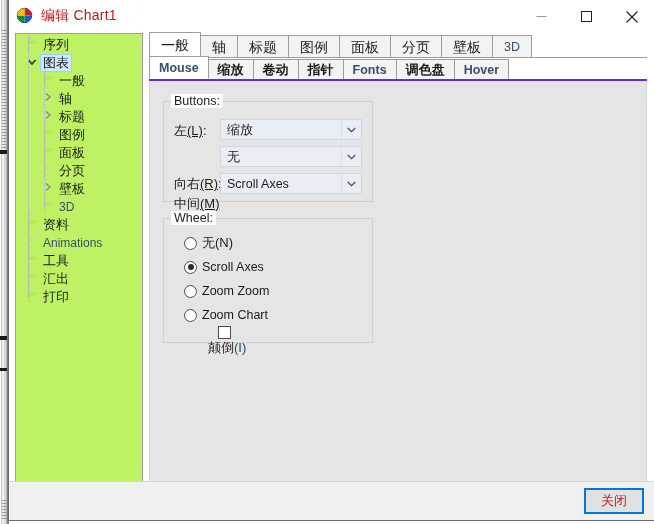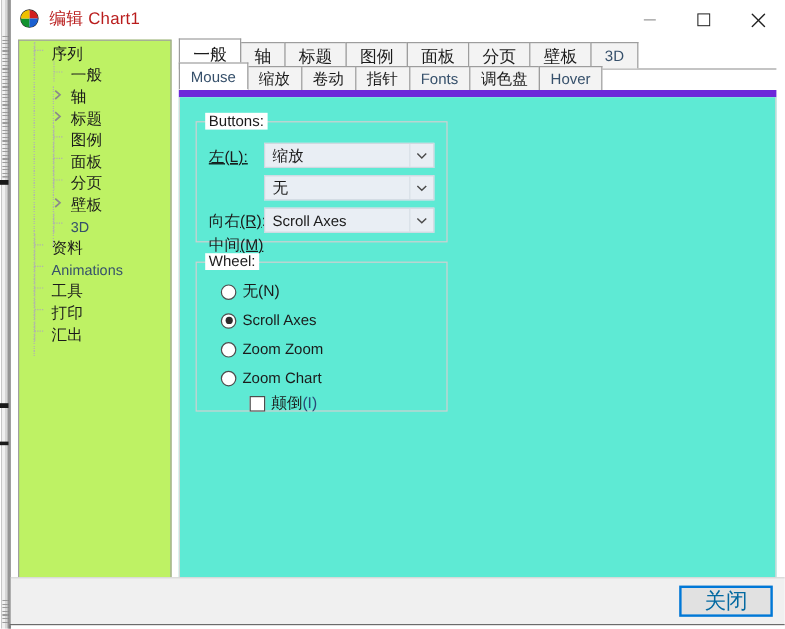--- a/index.html
+++ b/index.html
@@ -142,28 +142,28 @@
     box-sizing: border-box;
     white-space: nowrap;
   }
   .tab.en { font-size: 12.5px; color: #36506b; }
   .tab.active {
     height: 25px; line-height: 24px;
     background: #ffffff;
     border-bottom: 1px solid #ffffff;
     z-index: 3;
   }
-  .tabrow.sub { height: 23px; border-bottom: 6px solid #6d28d9; }
+  .tabrow.sub { height: 23px; border-bottom: 2px solid #6d28d9; font-weight: bold; }
   .tabrow.sub .tab { height: 20px; line-height: 20px; font-size: 13px; padding: 0 9px; }
   .tabrow.sub .tab.en { font-size: 12.5px; color: #36506b; }
   .tabrow.sub .tab.active { height: 23px; line-height: 22px; }
 
   .tabbody {
     position: absolute; left: 0; top: 48px; right: 0; bottom: 0;
-    background: #5eead4;
+    background: #e5e5e5;
     border: 1px solid #d6d6d6;
     border-top: none;
     box-sizing: border-box;
   }
 
   
   .group {
     position: absolute;
     border: 1px solid #d0d0d0;
     box-sizing: border-box;
@@ -237,26 +237,26 @@
   .accblue { color: #2a4a78; }
 
   
   .footer {
     position: absolute; left: 0; right: 0; bottom: 0; height: 38px;
     background: #f0f0f0;
     border-top: 1px solid #d6d6d6;
   }
   .closebtn {
     position: absolute; right: 10px; top: 6px;
-    width: 78px; height: 26px;
+    width: 60px; height: 26px;
     background: #e1e1e1;
     border: 2px solid #0078d7;
     box-sizing: border-box;
     display: flex; align-items: center; justify-content: center;
-    font-size: 18px; color: #0369a1;
+    font-size: 13px; color: #b91c1c;
   }
 </style>
 </head>
 <body>
 
 <div id="root">
 
   <div class="bg-strip"></div>
   <div class="bg-dotcol"></div>
   <div class="bg-dotcol2"></div>
@@ -303,20 +303,26 @@
 
       <div class="treepanel">
         <div class="tree" id="tree">
             <div class="tnode" style="padding-left: 8px;">
               <span class="chev"><svg width="14" height="18" viewBox="0 0 14 18">
                   <line x1="4" y1="0" x2="4" y2="18" stroke="#b0b0b0" stroke-width="1" stroke-dasharray="1,1"></line>
                   <line x1="4" y1="9" x2="12" y2="9" stroke="#b0b0b0" stroke-width="1" stroke-dasharray="1,1"></line>
                 </svg></span>
               <span class="tlabel">序列</span>
             </div>
+            <div class="tnode sel" style="padding-left: 8px;">
+              <span class="chev down"><svg width="10" height="8" viewBox="0 0 10 8">
+                  <polyline points="1.5,2 5,6 8.5,2" fill="none" stroke="#333" stroke-width="1.6"></polyline>
+                </svg></span>
+              <span class="tlabel">图表</span>
+            </div>
             <div class="tnode" style="padding-left: 24px;">
               <span class="chev"><svg width="14" height="18" viewBox="0 0 14 18">
                   <line x1="4" y1="0" x2="4" y2="18" stroke="#b0b0b0" stroke-width="1" stroke-dasharray="1,1"></line>
                   <line x1="4" y1="9" x2="12" y2="9" stroke="#b0b0b0" stroke-width="1" stroke-dasharray="1,1"></line>
                 </svg></span>
               <span class="tlabel">一般</span>
             </div>
             <div class="tnode" style="padding-left: 24px;">
               <span class="chev"><svg width="8" height="10" viewBox="0 0 8 10">
                   <polyline points="2,1.5 6,5 2,8.5" fill="none" stroke="#8a8a8a" stroke-width="1.4"></polyline>
@@ -382,28 +388,28 @@
                   <line x1="4" y1="0" x2="4" y2="18" stroke="#b0b0b0" stroke-width="1" stroke-dasharray="1,1"></line>
                   <line x1="4" y1="9" x2="12" y2="9" stroke="#b0b0b0" stroke-width="1" stroke-dasharray="1,1"></line>
                 </svg></span>
               <span class="tlabel">工具</span>
             </div>
             <div class="tnode" style="padding-left: 8px;">
               <span class="chev"><svg width="14" height="18" viewBox="0 0 14 18">
                   <line x1="4" y1="0" x2="4" y2="18" stroke="#b0b0b0" stroke-width="1" stroke-dasharray="1,1"></line>
                   <line x1="4" y1="9" x2="12" y2="9" stroke="#b0b0b0" stroke-width="1" stroke-dasharray="1,1"></line>
                 </svg></span>
+              <span class="tlabel">汇出</span>
+            </div>
+            <div class="tnode" style="padding-left: 8px;">
+              <span class="chev"><svg width="14" height="18" viewBox="0 0 14 18">
+                  <line x1="4" y1="0" x2="4" y2="18" stroke="#b0b0b0" stroke-width="1" stroke-dasharray="1,1"></line>
+                  <line x1="4" y1="9" x2="12" y2="9" stroke="#b0b0b0" stroke-width="1" stroke-dasharray="1,1"></line>
+                </svg></span>
               <span class="tlabel">打印</span>
-            </div>
-            <div class="tnode" style="padding-left: 8px;">
-              <span class="chev"><svg width="14" height="18" viewBox="0 0 14 18">
-                  <line x1="4" y1="0" x2="4" y2="18" stroke="#b0b0b0" stroke-width="1" stroke-dasharray="1,1"></line>
-                  <line x1="4" y1="9" x2="12" y2="9" stroke="#b0b0b0" stroke-width="1" stroke-dasharray="1,1"></line>
-                </svg></span>
-              <span class="tlabel">汇出</span>
             </div>
             <div class="tdots" style="left: 12px; top: 2px; height: 262px;"></div>
             <div class="tdots" style="left: 28px; top: 38px; height: 136px;"></div>
           </div>
       </div>
 
       <div class="tabpanel">
 
         <div class="tabrow" id="main-tabrow">
             <div class="tab active"><span>一般</span></div>
@@ -423,21 +429,21 @@
             <div class="tab en"><span>Fonts</span></div>
             <div class="tab"><span>调色盘</span></div>
             <div class="tab en"><span>Hover</span></div>
           </div>
 
         <div class="tabbody">
 
           <div class="group" id="grp-buttons">
             <div class="glegend">Buttons:</div>
 
-            <div class="field-row" style="top:18px;text-decoration:underline;">
+            <div class="field-row" style="top:18px;">
               <span class="field-label"><span>左</span><span class="acc">(L)</span><span>:</span></span>
             </div>
             <div class="combo" style="left:56px; top:17px; width:142px;">
               <span class="ctext">缩放</span>
               <span class="cbtn">
                 <svg width="9" height="6" viewBox="0 0 9 6">
                     <polyline points="0.8,1 4.5,4.6 8.2,1" fill="none" stroke="#4a4a4a" stroke-width="1.2"></polyline>
                   </svg>
               </span>
             </div>
@@ -480,21 +486,21 @@
             </div>
             <div class="radio-row" style="top:62px;">
               <span class="radio"></span>
               <span class="radio-label en">Zoom Zoom</span>
             </div>
             <div class="radio-row" style="top:86px;">
               <span class="radio"></span>
               <span class="radio-label en">Zoom Chart</span>
             </div>
 
-            <div class="check-row" style="top:107px;">
+            <div class="check-row" style="top:107px;flex-direction:column;">
               <span class="checkbox"></span>
               <span class="check-label"><span>颠倒</span><span class="accblue">(I)</span></span>
             </div>
           </div>
 
         </div>
       </div>
 
       <div class="footer">
         <div class="closebtn">关闭</div>

